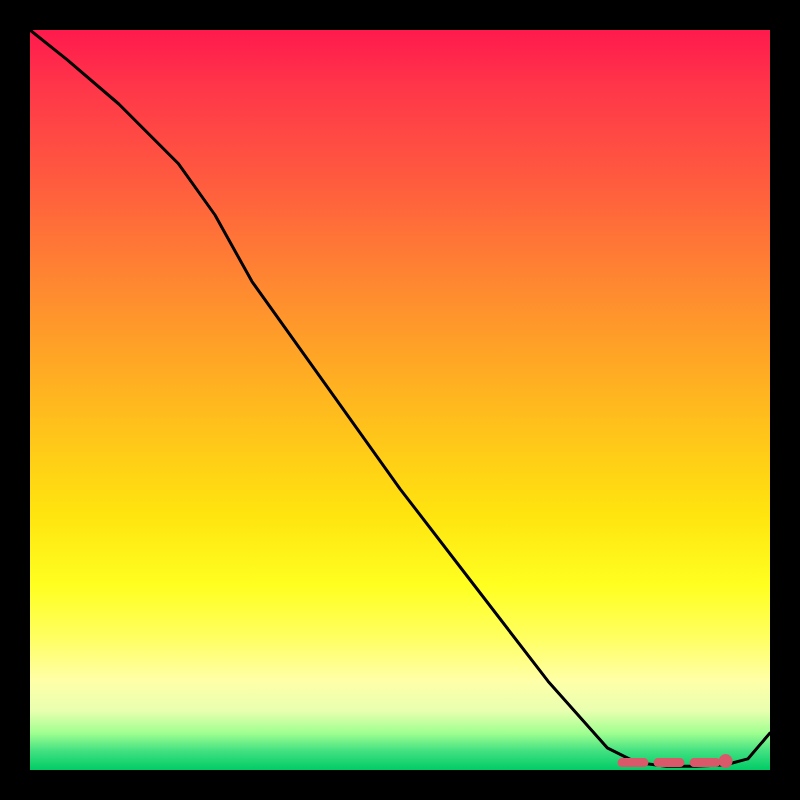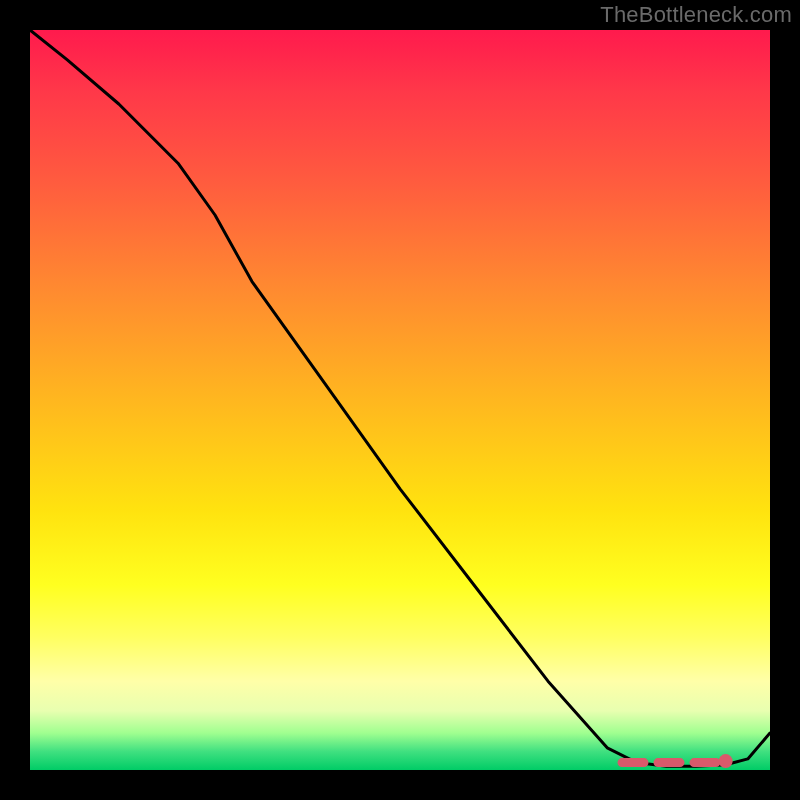--- a/index.html
+++ b/index.html
@@ -56,21 +56,20 @@
     left: 0;
     top: 0;
     width: 740px;
     height: 740px;
   }
 </style>
 </head>
 <body>
 
 <div class="frame">
-  <div class="attribution">TheBottleneck.com</div>
 
   <div class="plot">
     <svg class="overlay" viewBox="0 0 740 740" preserveAspectRatio="none">
       <path id="curve-path" fill="none" stroke="#000" stroke-width="3" stroke-linejoin="round" stroke-linecap="round" d="M0.0 0.0 L37.0 29.6 L88.8 74.0 L148.0 133.2 L185.0 185.0 L222.0 251.6 L296.0 355.2 L370.0 458.8 L444.0 555.0 L518.0 651.2 L577.2 717.8 L606.8 732.6 L636.4 736.3 L666.0 736.3 L695.6 734.8 L717.8 728.9 L740.0 703.0"></path>
       <path id="dashed-path" fill="none" stroke="#d9596b" stroke-width="9" stroke-linecap="round" stroke-dasharray="22 14" d="M592.0 732.6 L606.8 732.6 L621.6 732.6 L636.4 732.6 L651.2 732.6 L666.0 732.6 L680.8 732.6 L695.6 732.6"></path>
       <circle id="marker-dot" r="7" fill="#d9596b" cx="695.6" cy="731.1"></circle>
     </svg>
   </div>
 </div>
 

